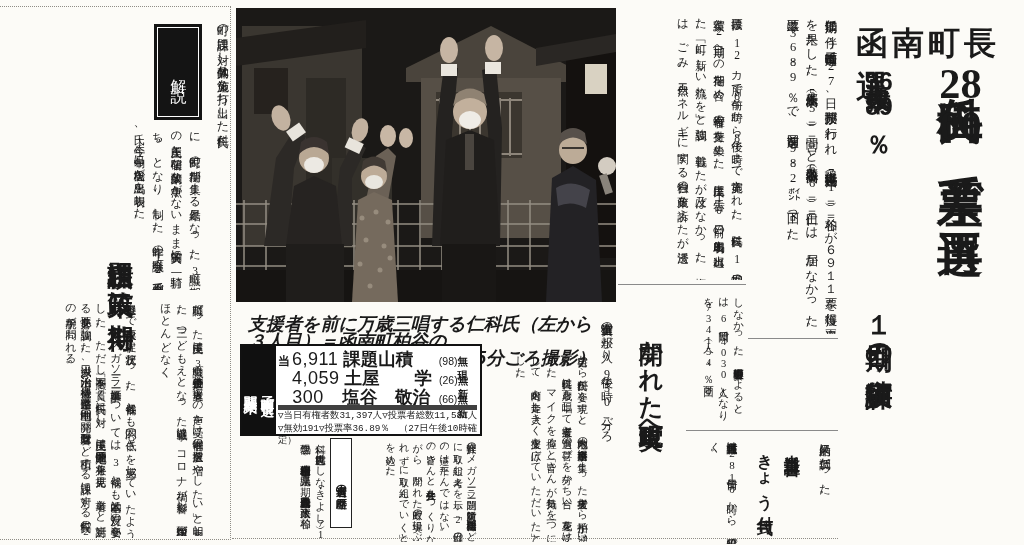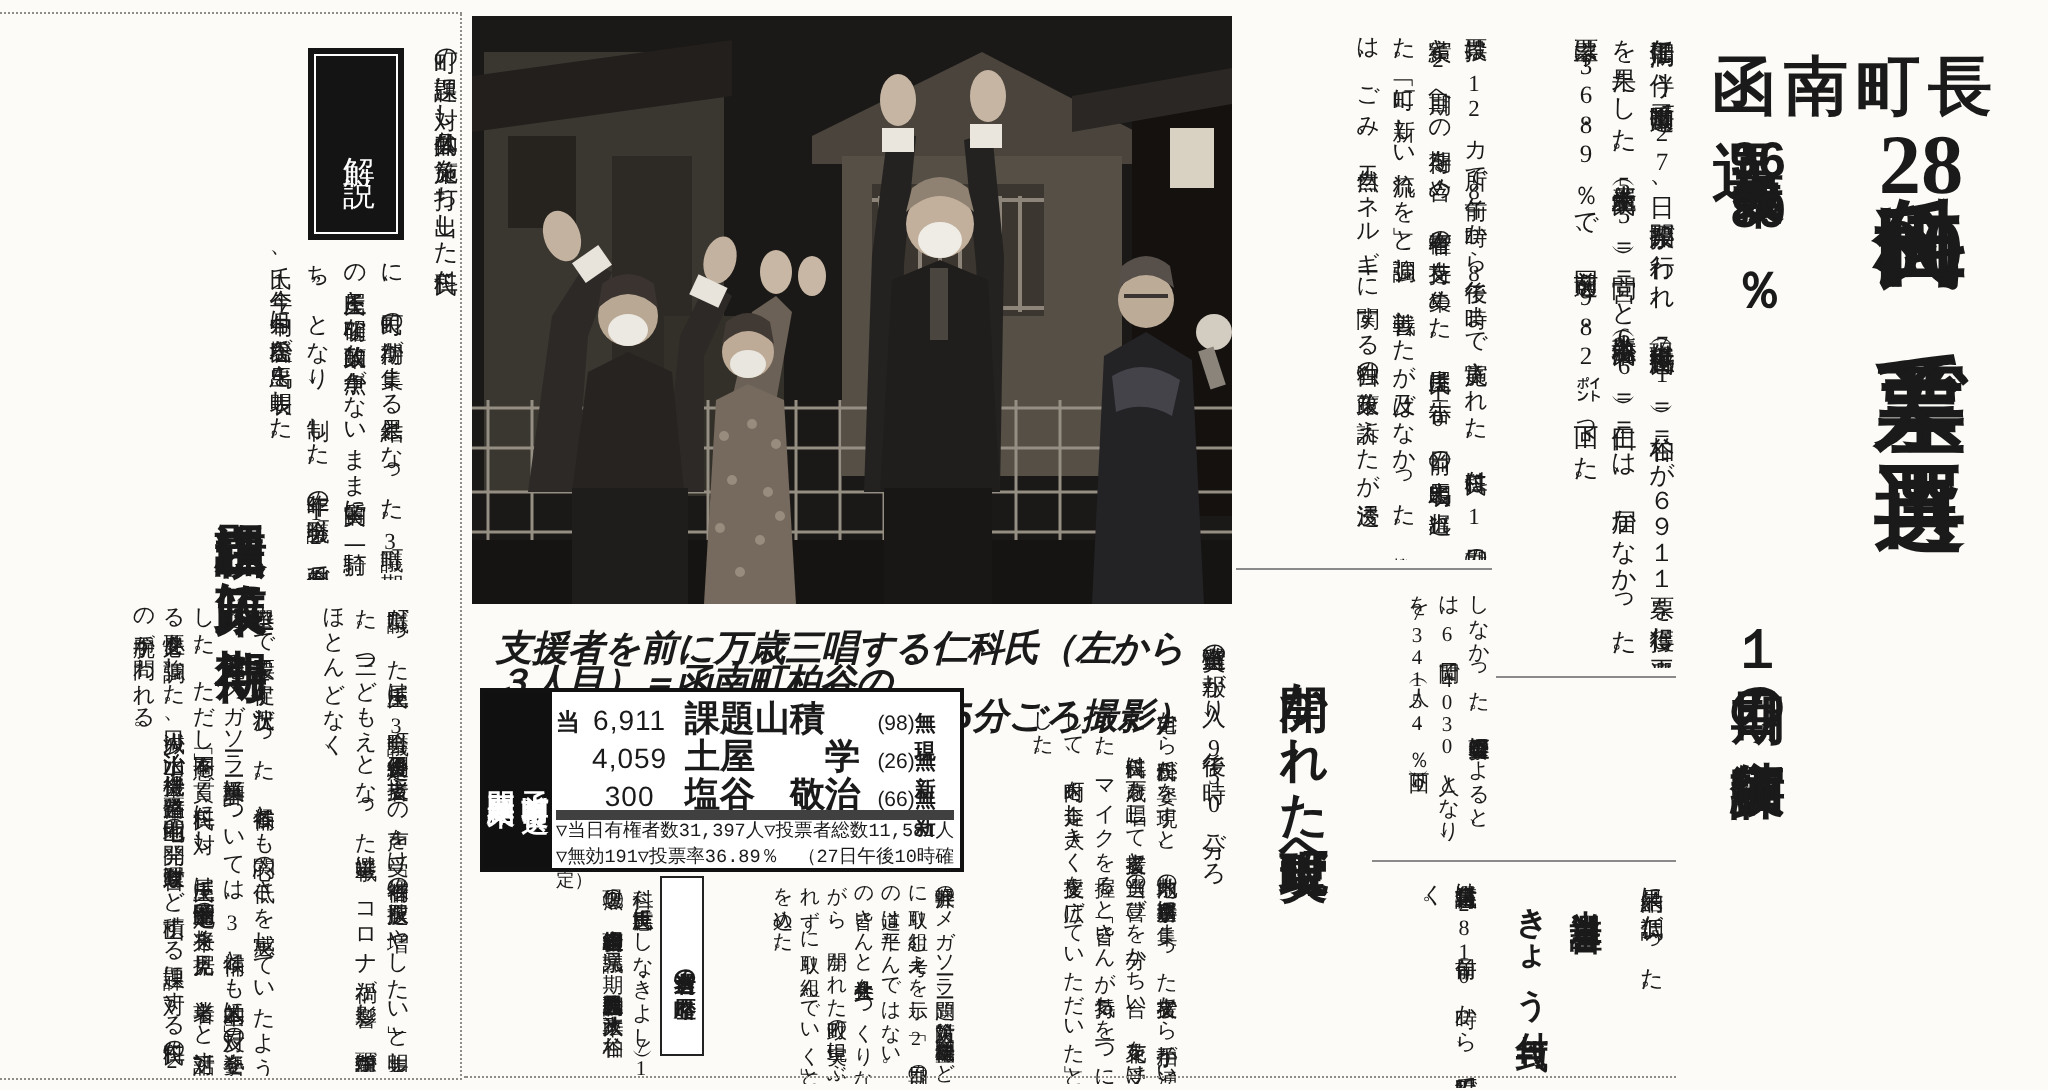--- a/index.html
+++ b/index.html
@@ -29,21 +29,21 @@
   #open-headline{left:614px;top:324px;width:74px;height:220px;font-size:24px;font-weight:900;line-height:74px;text-align:start;overflow:hidden;}
   
   #photo{left:236px;top:8px;width:380px;height:294px;background:#171513;}
   #caption{left:248px;top:316px;width:352px;font-size:18px;font-weight:bold;line-height:17px;font-family:"Liberation Sans",sans-serif;font-style:italic;}
   
   #results{left:240px;top:344px;width:238px;height:88px;border:2.5px solid #111;background:#fff;display:flex;}
   #results-label{width:34px;background:#101010;color:#fff;font-size:13.5px;font-weight:bold;line-height:17px;letter-spacing:2px;display:flex;align-items:center;justify-content:center;}
   #results-main{flex:1;display:flex;flex-direction:column;padding:1px 4px 1px 2px;}
   .res-row{display:flex;align-items:baseline;height:19px;}
   .res-mark{width:15px;font-size:12px;font-weight:bold;font-family:"Liberation Sans",sans-serif;}
-  .res-votes{width:48px;text-align:center;font-size:14px;letter-spacing:0.5px;}
+  .res-votes{width:48px;text-align:left;font-size:18px;letter-spacing:0.5px;}
   .res-name{width:102px;font-size:17.5px;font-weight:bold;margin-left:5px;display:flex;justify-content:space-between;}
   .res-age{font-size:10.5px;}
   .res-status{font-size:10.5px;font-weight:bold;font-family:"Liberation Sans",sans-serif;}
   #results-note{border-top:5px solid #404040;margin-top:1px;font-size:9.3px;line-height:12.5px;font-family:Liberation Mono, monospace;letter-spacing:0;}
   
   #open-colA{left:592px;top:314px;width:24px;height:230px;font-size:12px;line-height:19px;}
   #open-body{left:480px;top:348px;width:110px;height:194px;font-size:10.5px;line-height:15.5px;overflow:hidden;}
   #open-body2{left:352px;top:436px;width:126px;height:106px;font-size:10px;line-height:13.5px;overflow:hidden;}
   #profile-label{left:330px;top:438px;width:20px;height:88px;border:1px solid #222;font-size:11px;font-weight:bold;display:flex;align-items:center;justify-content:center;background:#fff;}
   #profile-text{left:240px;top:436px;width:88px;height:107px;font-size:10.5px;line-height:15px;overflow:hidden;}

